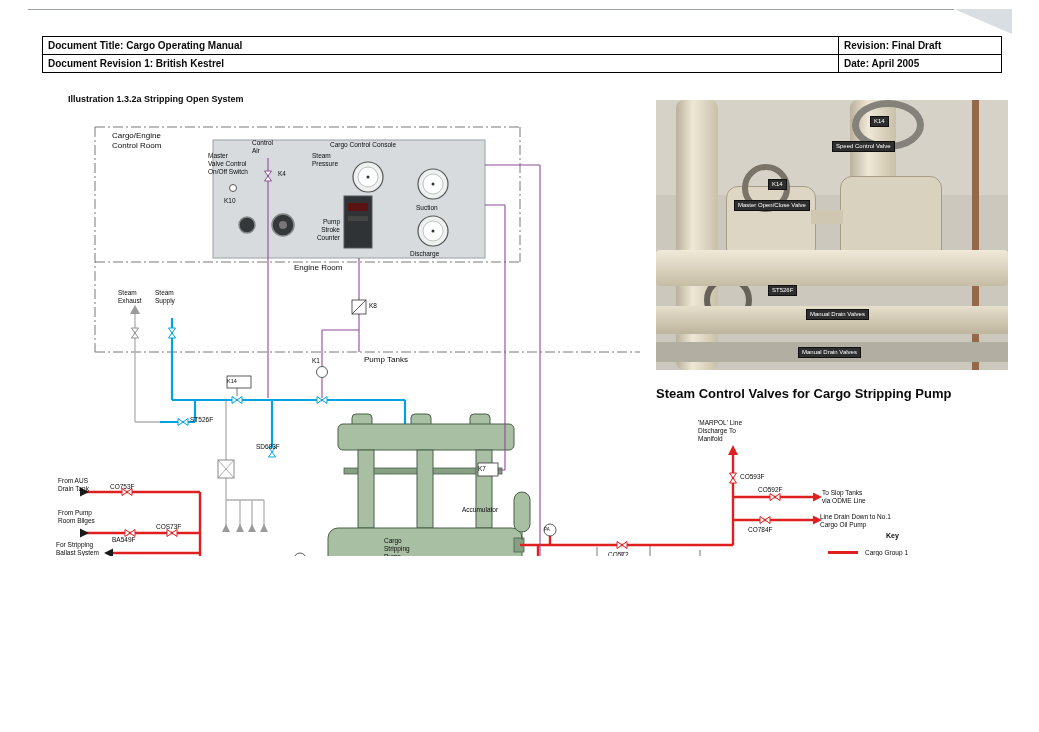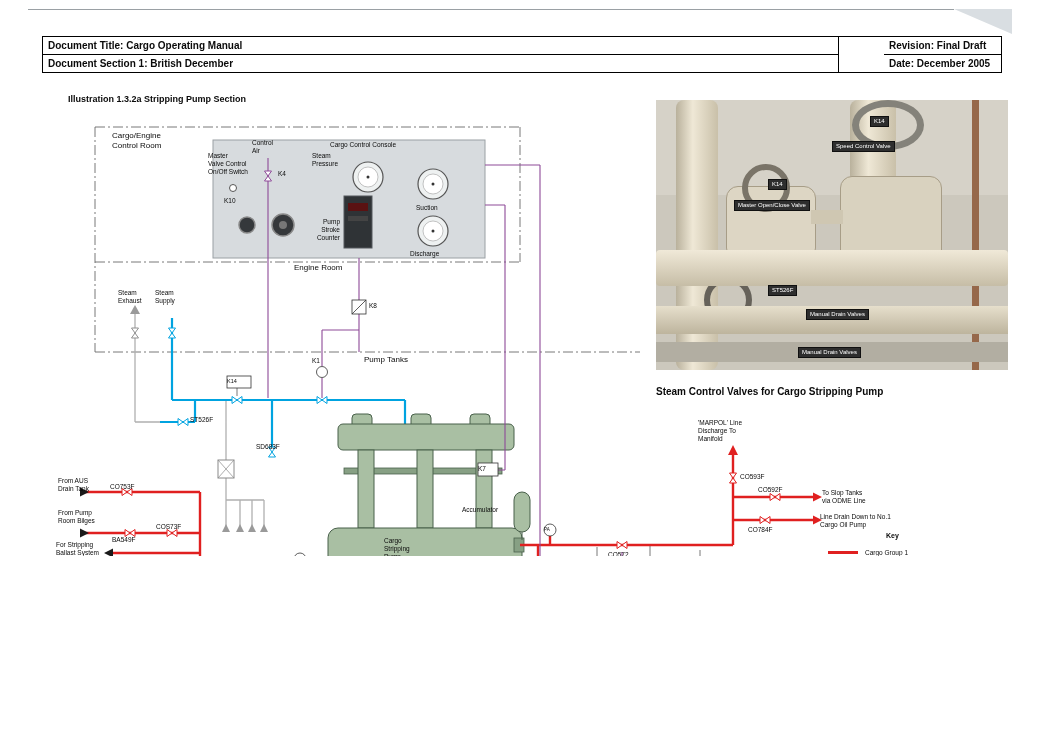--- a/index.html
+++ b/index.html
@@ -10,21 +10,21 @@
   .c{text-align:left}.rt{text-align:right}
   .room{font-size:8px}
   .topline{position:absolute;left:28px;top:9px;width:926px;border-top:1px solid #9aa0a4;}
   .dogear{position:absolute;left:954px;top:9px;width:0;height:0;
           border-top:25px solid #d9dee2;border-left:58px solid transparent;}
   
   .hdr{position:absolute;left:42px;top:36px;width:958px;display:grid;
        grid-template-columns:796px 162px;border:1px solid #000;
        font-weight:bold;font-size:10px;background:#fff;z-index:5;}
   .hdr>div{padding:3px 5px;border-bottom:1px solid #000;border-right:1px solid #000;}
-  .hdr>div:nth-child(2n){border-right:none;margin-left:45px;}
+  .hdr>div:nth-child(2n){border-right:none;}
   .hdr>div:nth-child(3),.hdr>div:nth-child(4){border-bottom:none;}
   .ill{position:absolute;left:68px;top:94px;font-size:9px;font-weight:bold;z-index:5;}
   
   .dsvg{position:absolute;left:0;top:0;z-index:4;}
   .bd{stroke:#6a6a6a;stroke-width:0.9;fill:none;stroke-dasharray:10 3 2 3;}
   .rl{stroke:var(--c-cargo);stroke-width:2.4;fill:none;}
   .pl{stroke:var(--c-air);stroke-width:1.1;fill:none;}
   .sl{stroke:var(--c-steam);stroke-width:2.2;fill:none;}
   .gl{stroke:var(--c-exhaust);stroke-width:1.3;fill:none;}
   .el{stroke:var(--c-sea);stroke-width:2.2;fill:none;}
@@ -42,21 +42,21 @@
   .arr-k{fill:#1a1a1a;stroke:none;}
   .pm{fill:#a9bfa3;stroke:#49604b;stroke-width:1;}
   .pmd{fill:#87a084;stroke:#49604b;stroke-width:0.8;}
   .pa{font-size:4.5px;}
   
   .photo{position:absolute;left:656px;top:100px;width:352px;height:270px;background:#ccc8bd;overflow:hidden;z-index:5;}
   .pp{position:absolute;}
   .ring{position:absolute;border-radius:50%;}
   .pb{position:absolute;background:#2e2e2e;color:#fff;font-size:6px;line-height:1.1;
       padding:1px 3px;white-space:nowrap;border:1px solid #101010;z-index:7;}
-  .caption{position:absolute;left:656px;top:386px;font-size:10px;font-weight:bold;z-index:6;}
+  .caption{position:absolute;left:656px;top:386px;font-size:13px;font-weight:bold;z-index:6;}
   
   .key{position:absolute;left:828px;top:532px;width:190px;z-index:6;}
   .key-title{font-size:7px;font-weight:bold;margin-left:58px;margin-bottom:10px;}
   .key-row{display:flex;align-items:center;gap:7px;margin-bottom:11px;}
   .key-swatch{width:30px;height:2.5px;flex:none;}
   .key-label{font-size:6.5px;}
   
   .foot-line{position:absolute;left:40px;top:676px;width:960px;border-top:1.5px solid #12394b;z-index:6;}
   .foot{position:absolute;top:680px;font-size:10px;font-weight:bold;color:#161616;z-index:6;}
   
@@ -78,25 +78,25 @@
 <body>
 
 <div class="page">
 
   <div class="topline"></div>
   <div class="dogear"></div>
 
   <div class="hdr">
     <div>Document Title: Cargo Operating Manual</div>
     <div>Revision: Final Draft</div>
-    <div>Document Section 1: British December</div>
-    <div>Date: December 2005</div>
-  </div>
-
-  <div class="ill">Illustration 1.3.2a Stripping Pump Section</div>
+    <div>Document Revision 1: British Kestrel</div>
+    <div>Date: April 2005</div>
+  </div>
+
+  <div class="ill">Illustration 1.3.2a Stripping Open System</div>
 
   <svg class="dsvg" width="1039" height="732" viewBox="0 0 1039 732">
     <defs>
         <g id="vv">
           <path d="M-5,-3.5 L5,3.5 L5,-3.5 L-5,3.5 Z" stroke-linejoin="round"></path>
         </g>
       </defs>
 
     <g>
       <path class="bd" d="M95,127 H520 M95,127 V352 M520,127 V262 M95,262 H520 M95,352 H640"></path>

